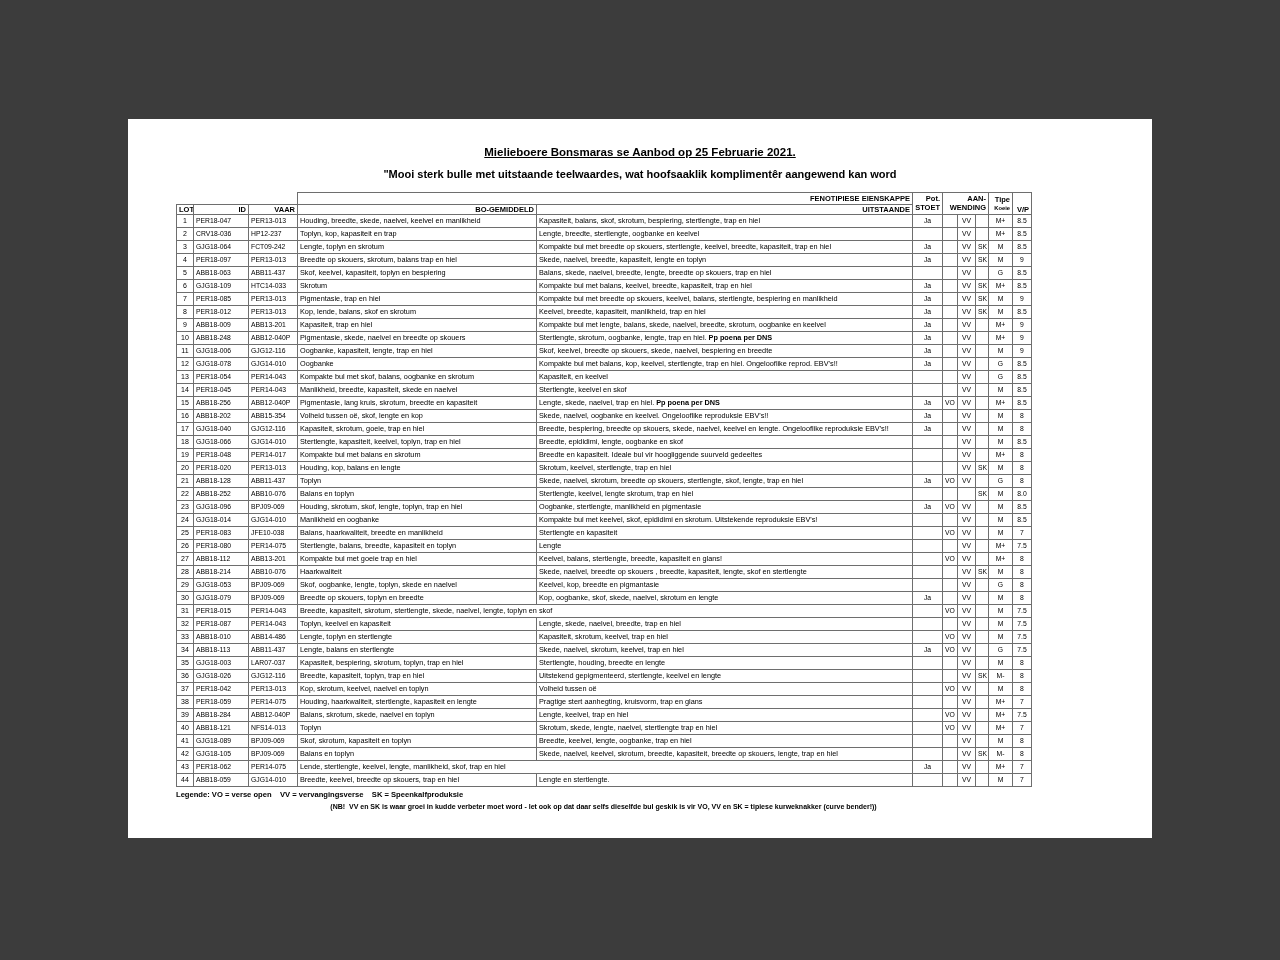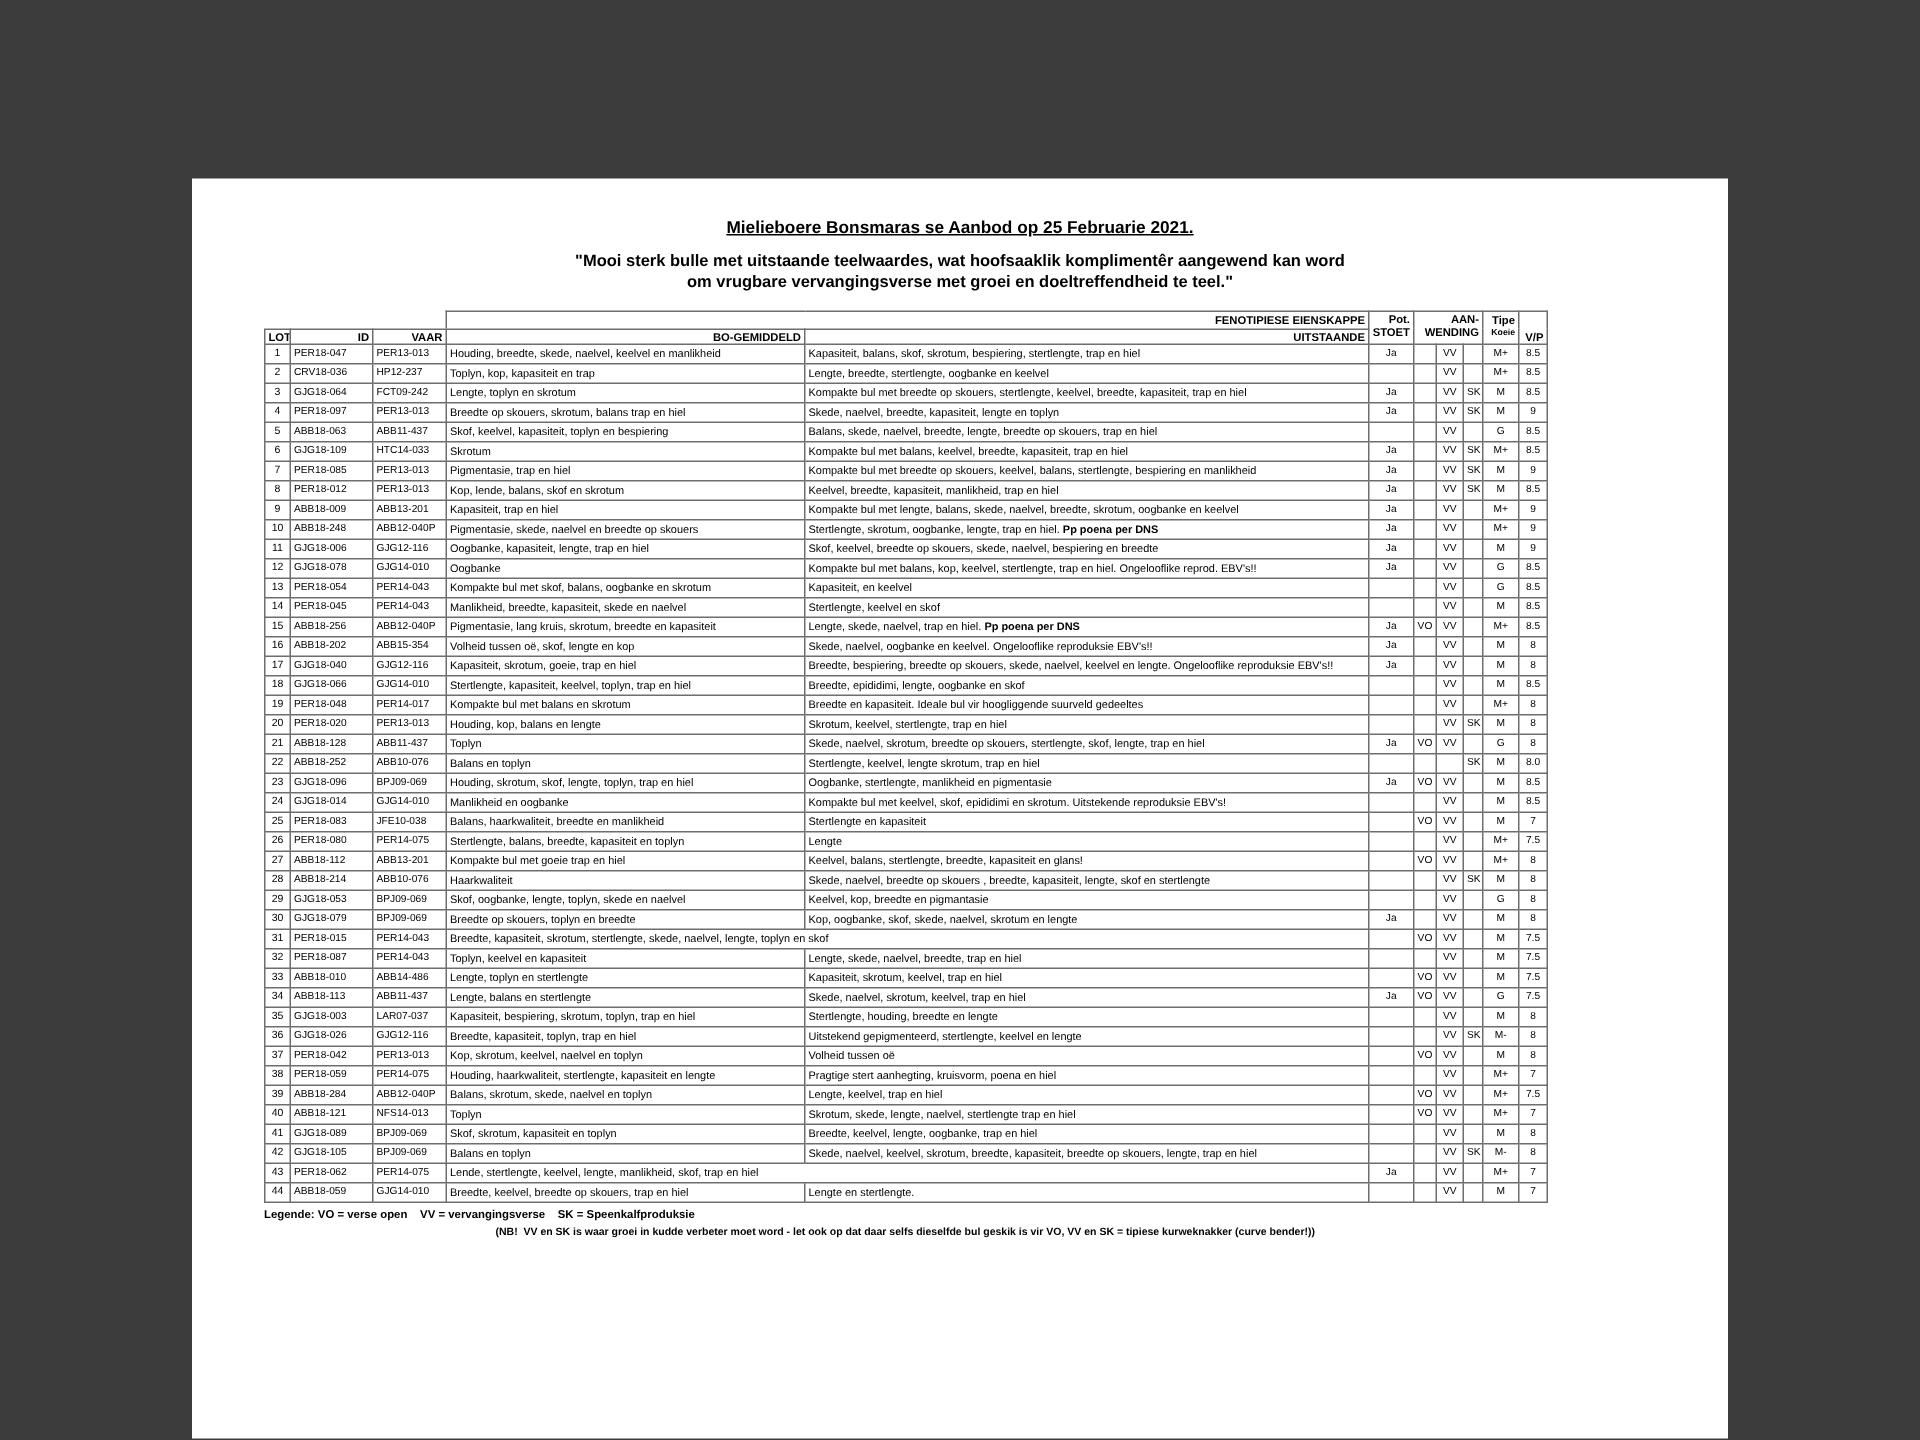--- a/index.html
+++ b/index.html
@@ -6,21 +6,21 @@
   body{
     width:1280px;height:960px;
     background:#3c3c3c;
     font-family:"Liberation Sans", sans-serif;
     color:#000;
     position:relative;
     overflow:hidden;
   }
   .page{
     position:absolute;left:128px;top:119px;
-    width:1024px;height:840px;
+    width:1024px;height:719px;
     background:#ffffff;
     box-sizing:border-box;
   }
   .title{
     margin-top:27px;
     text-align:center;
     font-size:11.5px;
     font-weight:bold;
     text-decoration:underline;
   }
@@ -86,21 +86,20 @@
 </style>
 </head>
 <body>
 
 <div class="page">
 
   <div class="title">Mielieboere Bonsmaras se Aanbod op 25 Februarie 2021.</div>
 
   <div class="subtitle">
     <div>"Mooi sterk bulle met uitstaande teelwaardes, wat hoofsaaklik komplimentêr aangewend kan word</div>
-    <div>om vrugbare vervangingsverse met groei en doeltreffendheid te teel."</div>
   </div>
 
   <table class="lots">
     <colgroup>
       <col style="width:17px">
         <col style="width:55px">
         <col style="width:49px">
       <col style="width:239px">
         <col style="width:376px">
       <col style="width:30px">
@@ -615,21 +614,21 @@
           <td class="c-mid">VV</td>
           <td class="c-mid"></td>
           <td class="c-mid">M</td>
           <td class="c-mid">8</td>
         </tr>
         <tr>
           <td class="c-lot">38</td>
           <td class="c-id">PER18-059</td>
           <td class="c-id">PER14-075</td>
           <td class="c-text">Houding, haarkwaliteit, stertlengte, kapasiteit en lengte</td>
-          <td class="c-text"><span>Pragtige stert aanhegting, kruisvorm, poena en hiel</span></td>
+          <td class="c-text"><span>Pragtige stert aanhegting, kruisvorm, trap en glans</span></td>
           <td class="c-mid"></td>
           <td class="c-mid"></td>
           <td class="c-mid">VV</td>
           <td class="c-mid"></td>
           <td class="c-mid">M+</td>
           <td class="c-mid">7</td>
         </tr>
         <tr>
           <td class="c-lot">39</td>
           <td class="c-id">ABB18-284</td>

